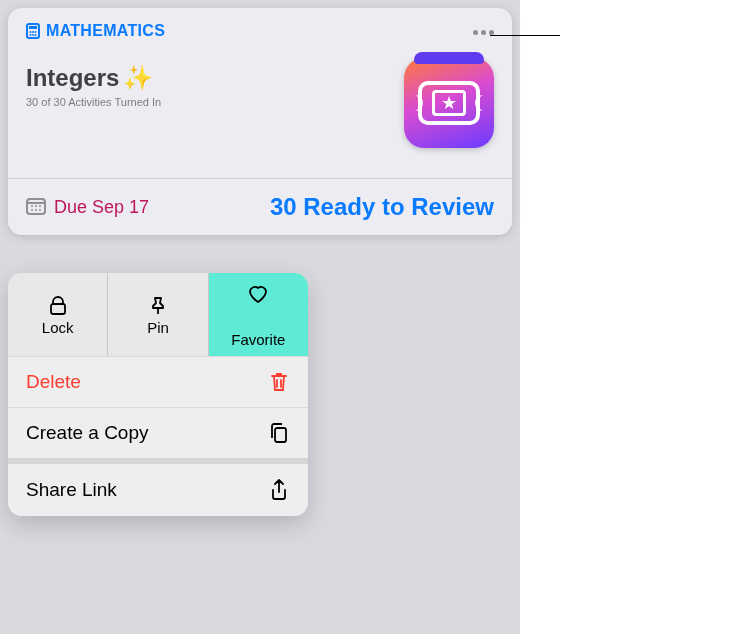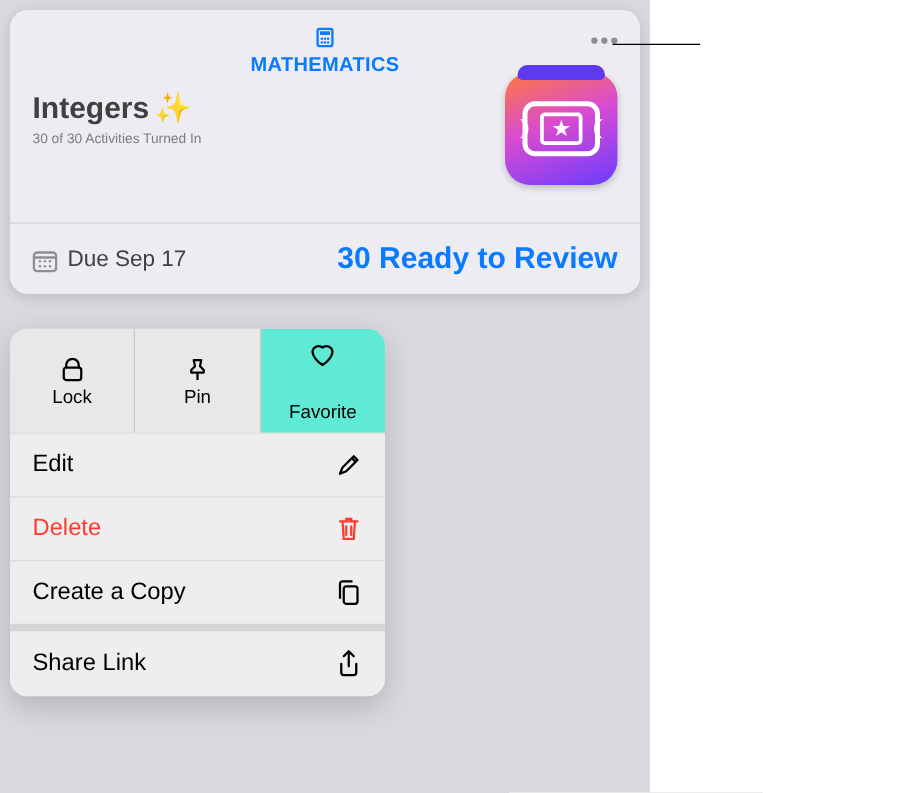--- a/index.html
+++ b/index.html
@@ -32,22 +32,21 @@
     min-height: 170px;
   }
   .subject-row {
     display: flex;
     align-items: center;
     gap: 6px;
     color: #0a7aff;
     font-weight: 700;
     font-size: 16px;
     letter-spacing: 0.3px;
-    margin-bottom: 10px;
-    flex-direction: column;
+    margin-bottom: 24px;
   }
   .subject-icon {
     width: 14px; height: 16px;
     display: inline-flex;
   }
   .more-btn {
     position: absolute;
     right: 14px; top: 14px;
     width: 30px; height: 20px;
     display: flex; align-items: center; justify-content: center;
@@ -116,38 +115,38 @@
 
   .card-bottom {
     background: #ececf2;
     border-top: 1px solid #d0d0d6;
     padding: 14px 18px;
     display: flex;
     align-items: center;
     justify-content: space-between;
   }
   .due-group {
-    display: flex; align-items: flex-end; gap: 8px;
-    color: #404040;
+    display: flex; align-items: flex-start; gap: 8px;
+    color: #be185d;
     font-size: 18px;
     font-weight: 500;
   }
   .cal-icon {
     width: 20px; height: 18px;
   }
   .ready-link {
     color: #0a7aff;
     font-size: 24px;
     font-weight: 700;
   }
 
   
   .menu {
     width: 300px;
-    margin-top: 28px;
+    margin-top: 38px;
     border-radius: 14px;
     overflow: hidden;
     background: #eeeeee;
     box-shadow: 0 8px 24px rgba(0,0,0,0.18);
   }
   .menu-top {
     display: flex;
     background: #dcdcdc;
   }
   .menu-top-item {
@@ -282,28 +281,20 @@
         <span class="mi-icon">
           <svg width="22" height="20" viewBox="0 0 22 20">
               <path d="M11 18s-8-5-8-11a5 5 0 0 1 8-3 5 5 0 0 1 8 3c0 6-8 11-8 11z" fill="none" stroke="#000" stroke-width="1.8"></path>
             </svg>
         </span>
         <span class="mi-label">Favorite</span>
       </div>
     </div>
 
     <div class="menu-list">
-      <div class="row">
-        <span>Edit</span>
-        <span class="row-icon">
-          <svg width="20" height="20" viewBox="0 0 20 20">
-              <path d="M3 17l2-5 9-9 3 3-9 9-5 2z M12 4l3 3" fill="none" stroke="#000" stroke-width="1.8" stroke-linejoin="round"></path>
-            </svg>
-        </span>
-      </div>
       <div class="row danger">
         <span>Delete</span>
         <span class="row-icon">
           <svg width="20" height="22" viewBox="0 0 20 22">
               <path d="M3 5h14M8 5V3h4v2M5 5l1 14h8l1-14M8 9v7M12 9v7" fill="none" stroke="#ff3b30" stroke-width="1.8" stroke-linecap="round"></path>
             </svg>
         </span>
       </div>
       <div class="row">
         <span>Create a Copy</span>

